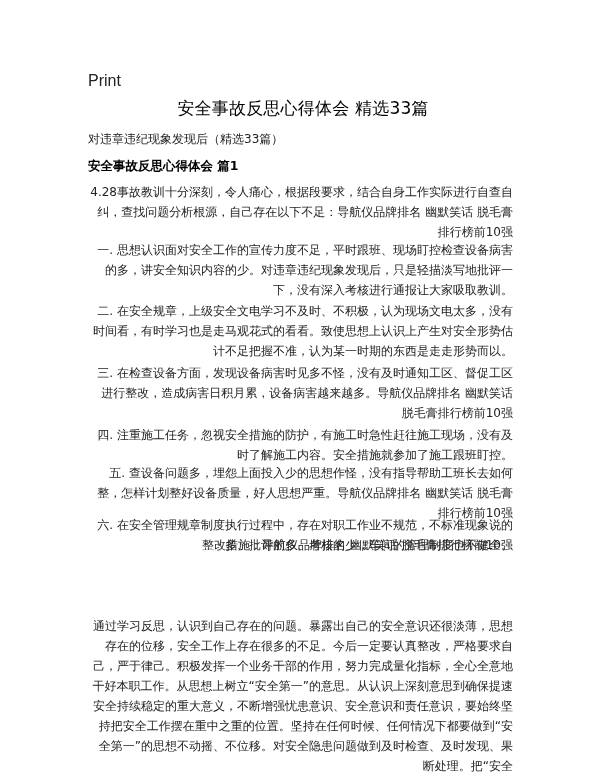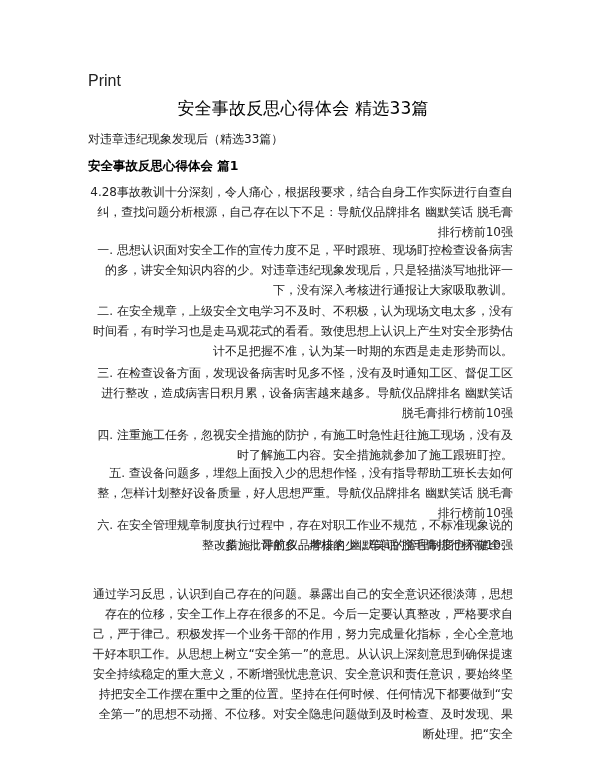--- a/index.html
+++ b/index.html
@@ -70,21 +70,21 @@
       text-align: right;
     }
     .p0 { top: 182px; }
     .p1 { top: 240px; }
     .p2 { top: 301px; }
     .p3 { top: 363px; }
     .p4 { top: 425px; }
     .p5 { top: 463px; }
     .p6 { top: 515px; }
     .p7 { top: 535px; }
-    .p8 { top: 584px; }
+    .p8 { top: 616px; }
   </style>
 </head>
 <body>
 
 <div class="page">
   <div class="print-label">Print</div>
   <h1 class="doc-title">安全事故反思心得体会 精选33篇</h1>
   <p class="subtitle">对违章违纪现象发现后（精选33篇）</p>
   <h2 class="section-heading">安全事故反思心得体会 篇1</h2>
   <p class="body-text p0">4.28事故教训十分深刻，令人痛心，根据段要求，结合自身工作实际进行自查自纠，查找问题分析根源，自己存在以下不足：导航仪品牌排名 幽默笑话 脱毛膏排行榜前10强</p>

